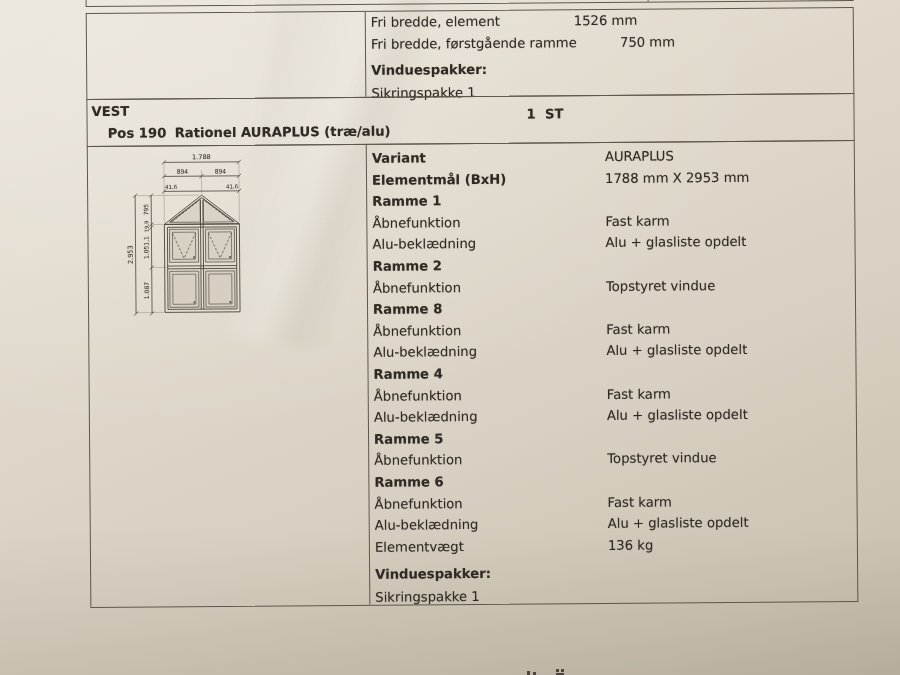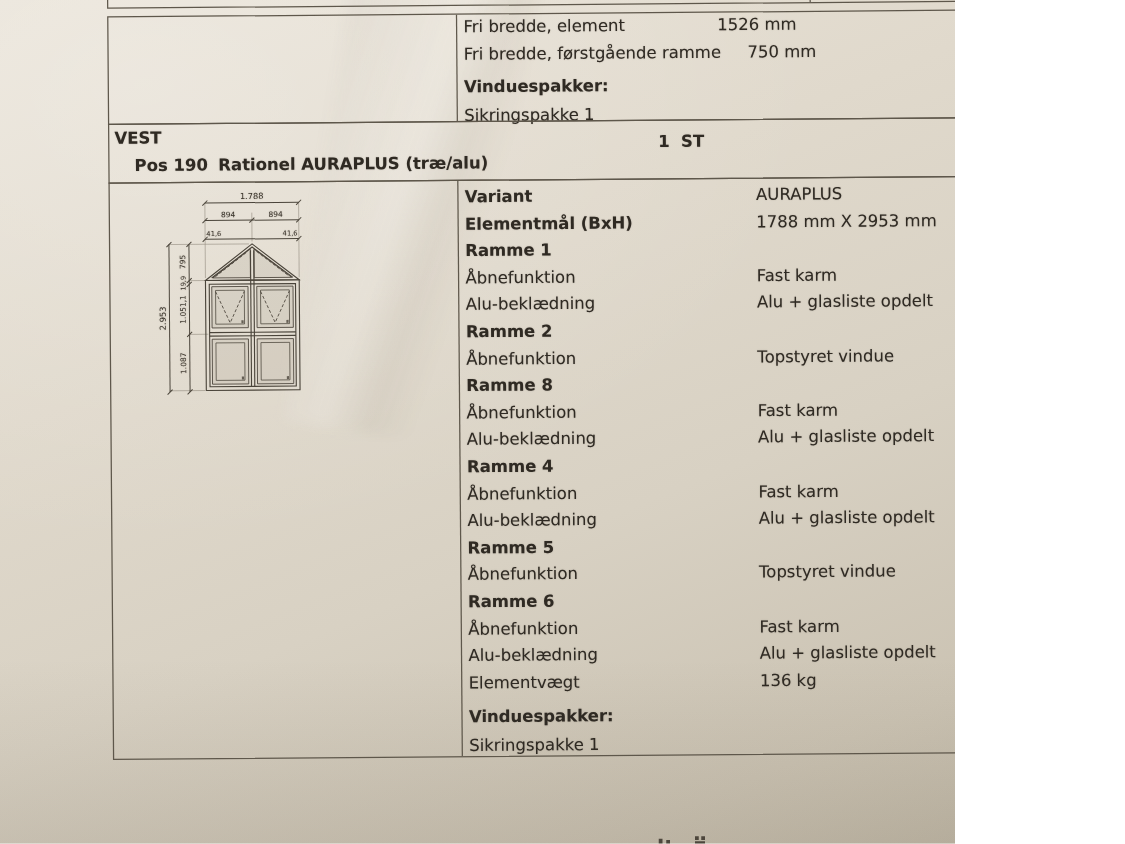--- a/index.html
+++ b/index.html
@@ -1,17 +1,17 @@
 <!DOCTYPE html>
 <html><head>
 <meta charset="utf-8">
 <style>
   html,body{margin:0;padding:0;}
   .stage{
-    position:relative;width:764px;height:675px;overflow:hidden;
+    position:relative;width:900px;height:675px;overflow:hidden;
     font-family:"DejaVu Sans","Liberation Sans",sans-serif;
     background:
       radial-gradient(130% 100% at 15% 10%, rgba(255,255,255,0.22), rgba(255,255,255,0) 55%),
       linear-gradient(to bottom, rgba(70,58,40,0) 78%, rgba(70,58,40,0.10) 100%),
       linear-gradient(158deg,#eae4d9 0%,#e0d9cc 35%,#d8d1c3 62%,#cbc3b3 88%,#c2baa9 100%);
   }
   .wrinkle{
     position:absolute;left:255px;top:-30px;width:150px;height:380px;
     background:linear-gradient(100deg, rgba(60,50,35,0.05), rgba(255,255,255,0.20) 45%, rgba(60,50,35,0.06) 62%, rgba(0,0,0,0) 80%);
     transform:rotate(9deg);filter:blur(5px);opacity:.8;pointer-events:none;
@@ -47,21 +47,21 @@
 
     <div class="sec sliver">
       <div class="vline at562"></div>
     </div>
 
     <div class="sec sec1">
       <div class="vline at279"></div>
       <div class="txt" style="left:284px;top:2px">Fri bredde, element</div>
       <div class="txt" style="left:487px;top:2px">1526 mm</div>
       <div class="txt" style="left:284px;top:24px">Fri bredde, førstgående ramme</div>
-      <div class="txt" style="left:511px;top:24px">750 mm</div>
+      <div class="txt" style="left:533px;top:24px">750 mm</div>
       <div class="txt bold" style="left:284px;top:50px">Vinduespakker:</div>
       <div class="txt" style="left:284px;top:73px">Sikringspakke 1</div>
     </div>
 
     <div class="sec sec2">
       <div class="txt bold" style="left:4px;top:3px">VEST</div>
       <div class="txt bold" style="left:20px;top:25px">Pos 190</div>
       <div class="txt bold" style="left:87px;top:25px">Rationel AURAPLUS (træ/alu)</div>
       <div class="txt bold" style="left:439px;top:9px">1  ST</div>
     </div>

